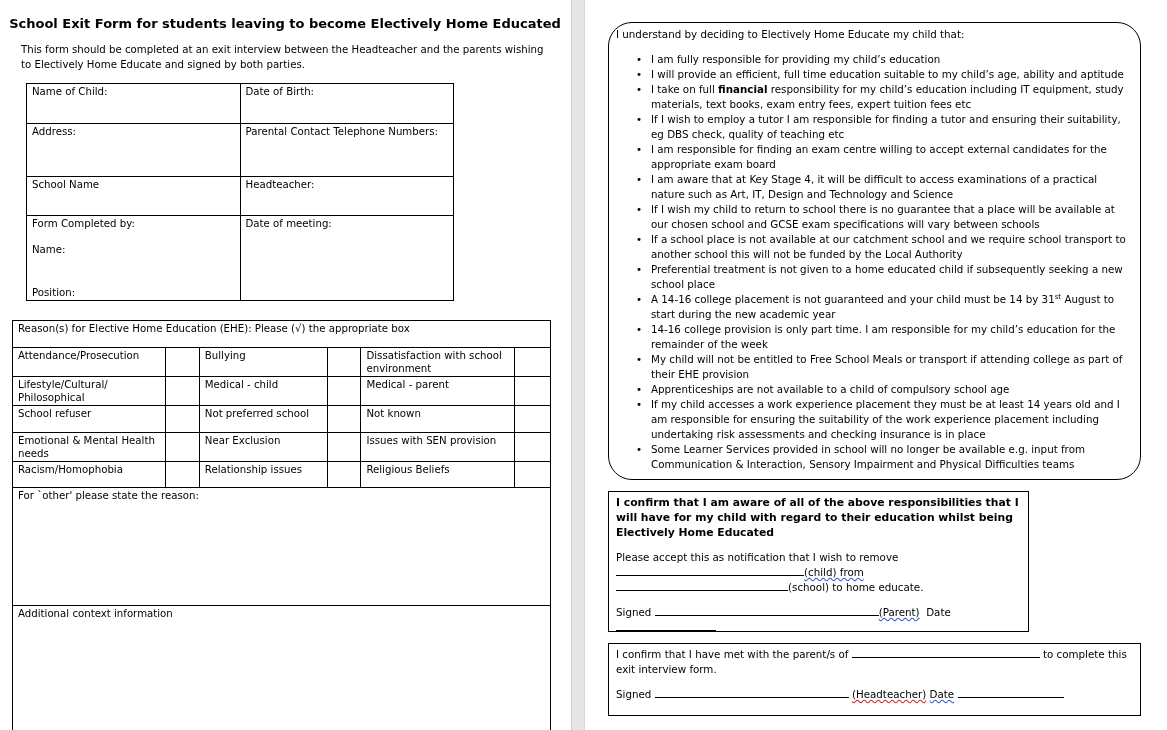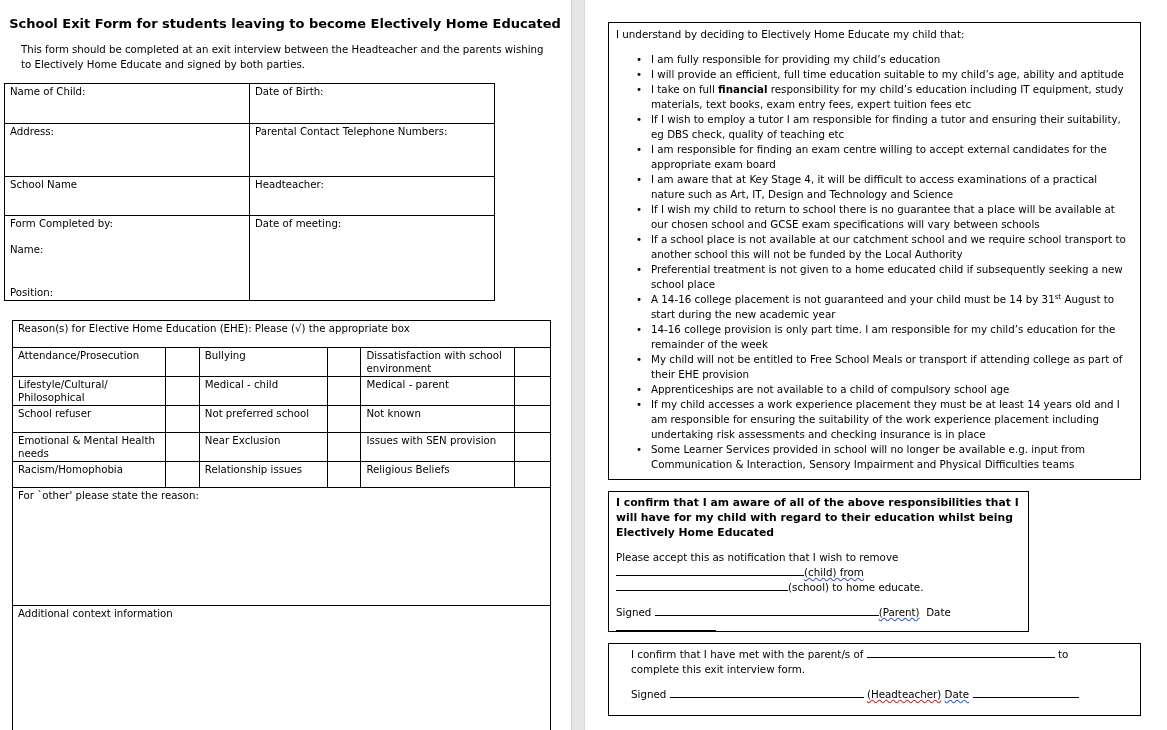--- a/index.html
+++ b/index.html
@@ -3,33 +3,33 @@
 <meta charset="utf-8">
 <style>
   * { box-sizing: border-box; margin: 0; padding: 0; }
   html, body { width: 1167px; height: 730px; overflow: hidden; background: #ffffff; }
   body { position: relative; font-family: "DejaVu Sans", sans-serif; color: #000; font-size: 10.5px; line-height: 15px; }
   .abs { position: absolute; }
   .title { left: 0; top: 16px; width: 570px; text-align: center; font-weight: bold; font-size: 13px; }
   .intro { left: 21px; top: 42px; width: 530px; font-size: 10.2px; line-height: 15px; }
   table { border-collapse: collapse; }
   td { border: 1px solid #000; vertical-align: top; padding: 1px 5px; font-size: 10.2px; line-height: 13px; }
-  .info { left: 4px; top: 83px; width: 491px; }
+  .info { left: 26px; top: 83px; width: 428px; }
   .info td { width: 50%; }
   .info td.w { width: 237px; }
   .reasons { left: 12px; top: 320px; width: 539px; }
   .reasons td { line-height: 13px; }
   .sep { left: 571px; top: 0; width: 14px; height: 730px; background: #e6e6e6; border-left: 1px solid #d0d0d0; border-right: 1px solid #d8d8d8; }
   .box { border: 1px solid #000; background: #fff; }
-  .rbox1 { left: 608px; top: 22px; width: 533px; height: 458px; padding: 4px 7px; font-size: 10.3px; }
+  .rbox1 { left: 608px; top: 22px; width: 533px; height: 458px; padding: 4px 7px; font-size: 10.3px; border-radius: 24px; }
   .rbox1 ul { list-style: none; margin-top: 10px; }
   .rbox1 li { position: relative; padding-left: 35px; line-height: 15px; }
   .rbox1 li .bullet { position: absolute; left: 20px; top: 0; }
   .rbox2 { left: 608px; top: 491px; width: 421px; height: 141px; padding: 3px 7px; font-size: 10.3px; }
-  .rbox3 { left: 608px; top: 643px; width: 533px; height: 73px; padding: 3px 22px; font-size: 10.3px; }
+  .rbox3 { left: 608px; top: 643px; width: 533px; height: 73px; padding: 3px 7px; font-size: 10.3px; }
   .bold { font-weight: bold; font-size: 10.8px; line-height: 15px; }
   .line { display: inline-block; border-bottom: 1px solid #000; height: 11px; vertical-align: baseline; }
   .sq-blue { text-decoration: underline wavy #2b57d8; }
   .sq-red { text-decoration: underline wavy #d02020; }
   sup { font-size: 7px; line-height: 0; }
 </style>
 </head>
 <body>
 
 <div class="abs title">School Exit Form for students leaving to become Electively Home Educated</div>

